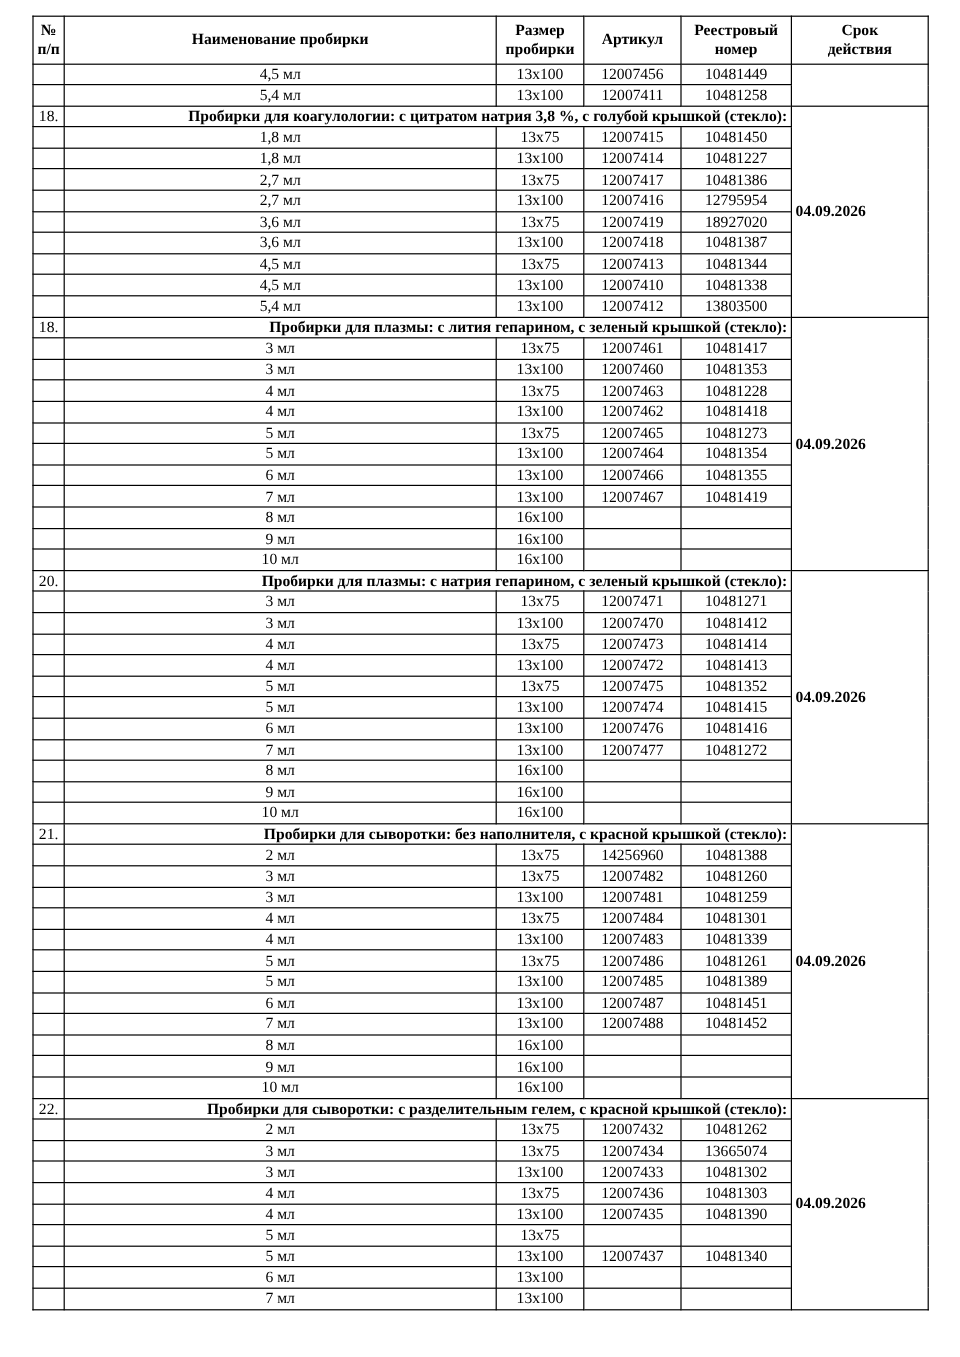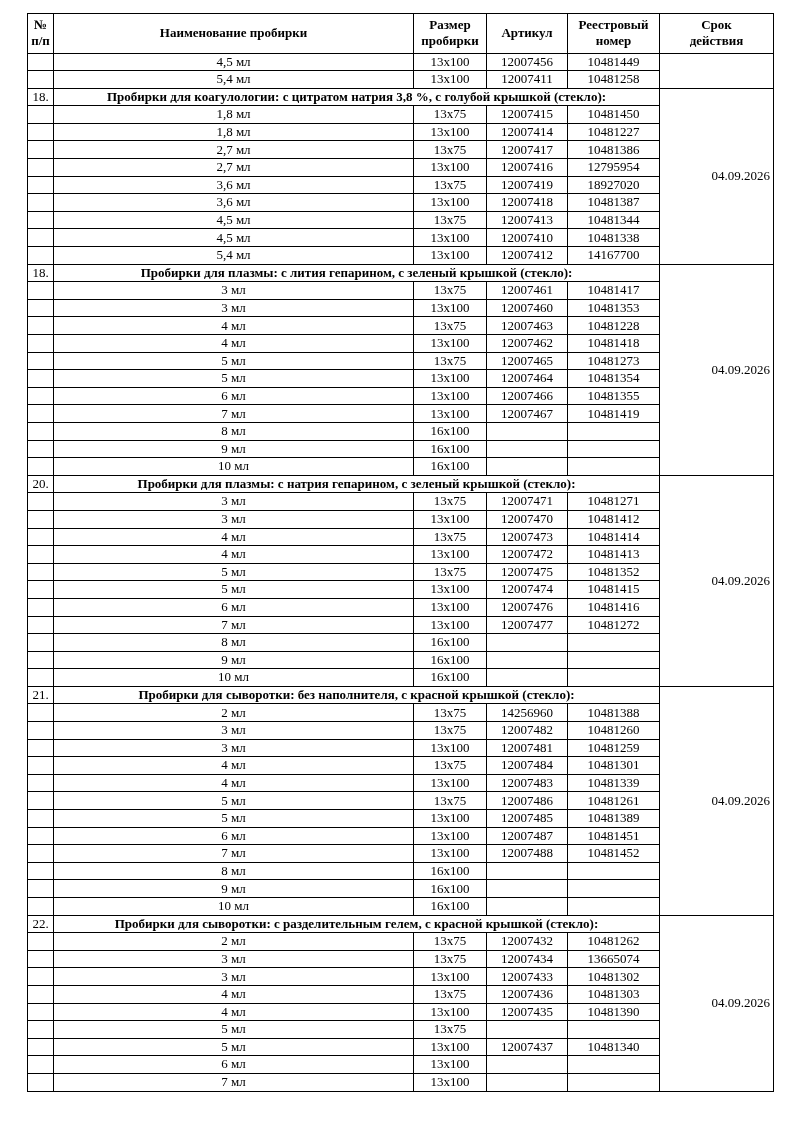--- a/index.html
+++ b/index.html
@@ -32,22 +32,22 @@
     padding: 3px 1px;
   }
   td {
     height: 16.6px;
     line-height: 1.1;
     vertical-align: middle;
     padding: 0 3px;
   }
   td.name { text-align: center; }
   td.center { text-align: center; }
-  td.section-title { font-weight: bold; text-align: center; }
-  td.validity { text-align: right; vertical-align: middle; }
+  td.section-title { font-weight: bold; text-align: right; }
+  td.validity { text-align: left; vertical-align: middle; font-weight: bold; }
 </style>
 </head>
 <body>
 
 <div class="page">
   <table class="doc">
     <colgroup>
       <col style="width:26px">
       <col style="width:360px">
       <col style="width:73px">
@@ -144,21 +144,21 @@
           <td class="name">4,5 мл</td>
           <td class="center">13x100</td>
           <td class="center">12007410</td>
           <td class="center">10481338</td>
         </tr>
         <tr>
           <td class="center"></td>
           <td class="name">5,4 мл</td>
           <td class="center">13x100</td>
           <td class="center">12007412</td>
-          <td class="center">14167700</td>
+          <td class="center">13803500</td>
         </tr>
         <tr>
           <td class="center">18.</td>
           <td class="section-title" colspan="4">Пробирки для плазмы: с лития гепарином, с зеленый крышкой (стекло):</td>
           <td class="validity" rowspan="12">04.09.2026</td>
         </tr>
         <tr>
           <td class="center"></td>
           <td class="name">3 мл</td>
           <td class="center">13x75</td>

